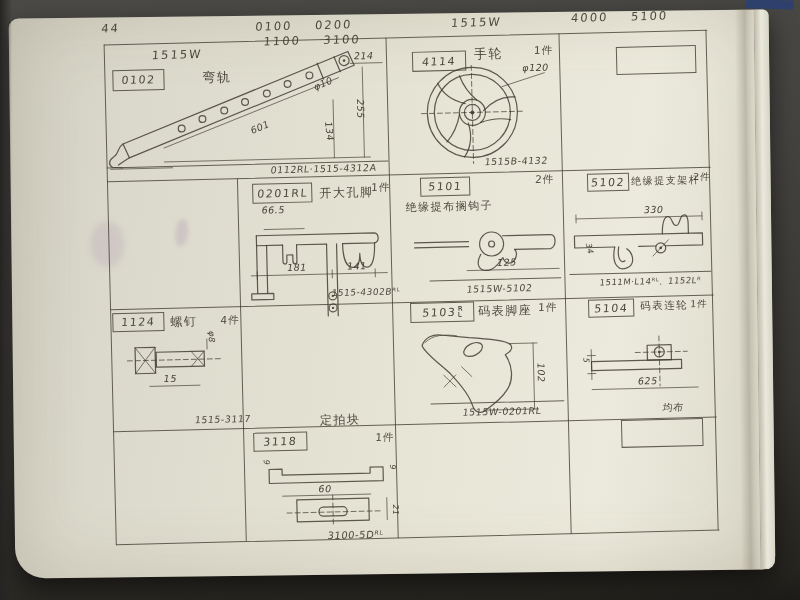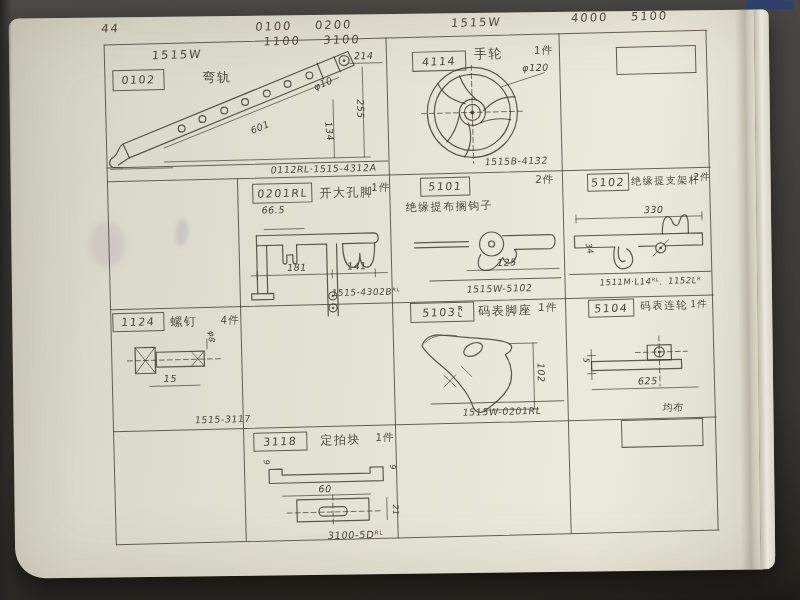--- a/index.html
+++ b/index.html
@@ -123,21 +123,21 @@
       <span class="t cn" style="left:396px;top:190px;font-size:11px">绝缘提布搁钩子</span>
       <span class="t qty" style="left:526px;top:166px">2件</span>
       <span class="t cn" style="left:622px;top:170px;font-size:10px">绝缘提支架杆</span>
       <span class="t qty" style="left:684px;top:168px;font-size:9.5px">2件</span>
       <span class="t cn" style="left:158px;top:298px">螺钉</span>
       <span class="t qty" style="left:208px;top:299px">4件</span>
       <span class="t cn" style="left:466px;top:295px">码表脚座</span>
       <span class="t qty" style="left:526px;top:294px">1件</span>
       <span class="t cn" style="left:628px;top:295px;font-size:10.5px">码表连轮</span>
       <span class="t qty" style="left:678px;top:295px;font-size:9.5px">1件</span>
-      <span class="t cn" style="left:305px;top:420px">定拍块</span>
+      <span class="t cn" style="left:305px;top:400px">定拍块</span>
       <span class="t qty" style="left:360px;top:420px">1件</span>
 
       <span class="t note" style="left:262px;top:151px">0112RL·1515-4312A</span>
       <span class="t note" style="left:476px;top:148px">1515B-4132</span>
       <span class="t note" style="left:320px;top:276px;font-size:9px">1515-4302Bᴿᴸ</span>
       <span class="t note" style="left:455px;top:275px">1515W-5102</span>
       <span class="t note" style="left:588px;top:272px;font-size:8.5px">1511M·L14ᴿᴸ、1152Lᴿ</span>
       <span class="t note" style="left:180px;top:399px">1515-3117</span>
       <span class="t note" style="left:448px;top:398px">1515W-0201RL</span>
       <span class="t note" style="left:648px;top:397px;font-size:10px">均布</span>

